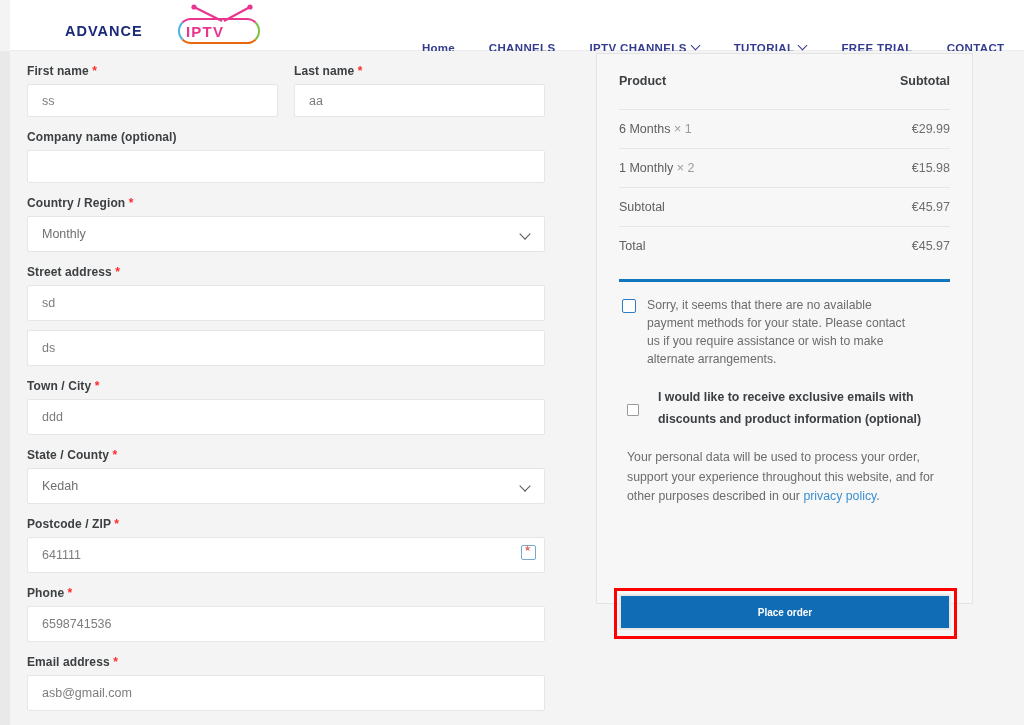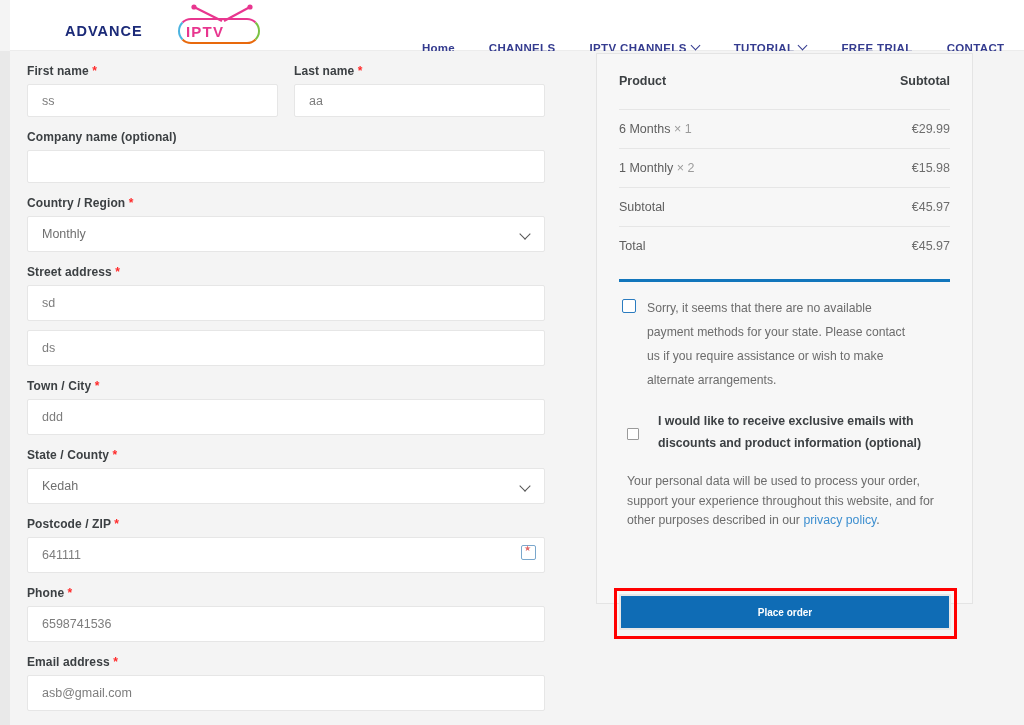--- a/index.html
+++ b/index.html
@@ -128,21 +128,21 @@
 
   .notice {
     display: flex; gap: 11px; padding: 14px 0 4px 3px;
   }
   .notice-box {
     flex: 0 0 auto; width: 14px; height: 14px;
     border: 1.6px solid #2b7cc0; border-radius: 2px; background: #fff;
     margin-top: 3px;
   }
   .notice-text {
-    font-size: 12.2px; color: #6c6c6c; line-height: 24px; max-width: 268px;
+    font-size: 12.2px; color: #6c6c6c; line-height: 18px; max-width: 268px;
   }
 
   .checkline {
     display: flex; gap: 19px; padding: 14px 0 0 8px; align-items: center;
   }
   .cbox {
     flex: 0 0 auto; width: 12px; height: 12px; border: 1px solid #9a9a9a;
     background: #fff; border-radius: 1px; margin-top: 3px;
   }
   .checklabel {

